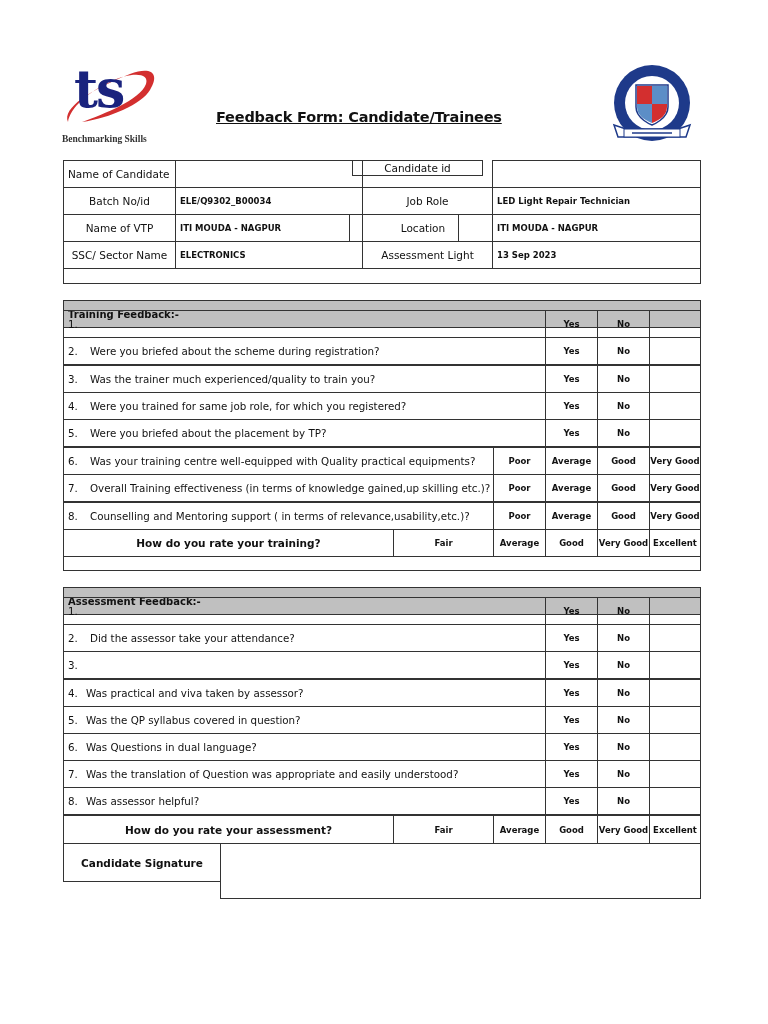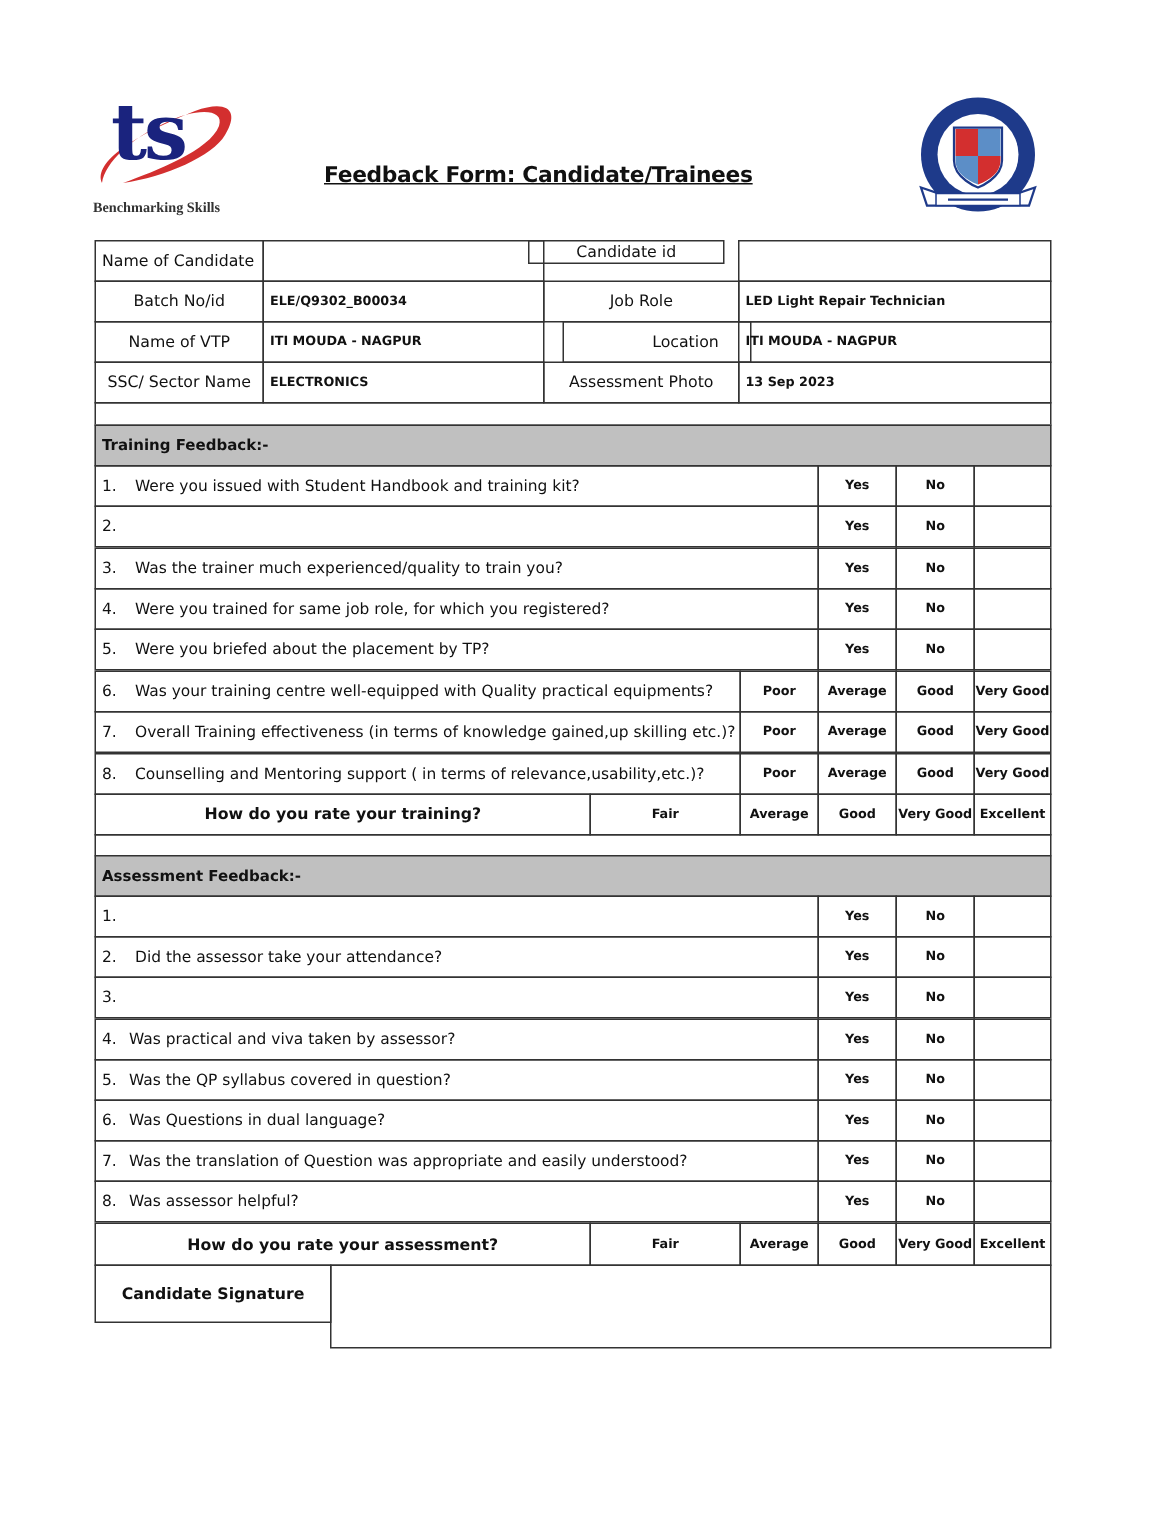--- a/index.html
+++ b/index.html
@@ -10,21 +10,21 @@
   .logo-ts .tag { position:absolute; left:2px; top:74px; font-family:"Liberation Serif", serif; font-size:9.5px; font-weight:bold; color:#333; white-space:nowrap; }
   .title { left:216px; top:109px; font-size:14.5px; font-weight:bold; text-decoration:underline; white-space:nowrap; letter-spacing:-0.2px; }
   .seal { left:604px; top:63px; width:96px; height:86px; }
 
   .cell { position:absolute; box-sizing:border-box; border:1px solid #333; display:flex; align-items:center; font-size:10.5px; overflow:hidden; white-space:nowrap; }
   .c { justify-content:center; }
   .l { justify-content:flex-start; padding-left:4px; }
   .b { font-weight:bold; }
   .sm { font-size:8.5px; font-weight:bold; }
   .opt { font-size:8.5px; font-weight:bold; justify-content:center; }
-  .gray { background:#c0c0c0; font-weight:bold; font-size:10px; }
+  .gray { background:#c0c0c0; font-weight:bold; font-size:10px;margin-top:17px; }
   .q { font-size:10.3px; padding-left:4px; }
   .q .n { display:inline-block; width:22px; }
   .rate { font-size:10.5px; font-weight:bold; justify-content:center; }
 </style>
 </head>
 <body>
 
 <div class="abs logo-ts">
   <svg width="100" height="80" viewBox="0 0 100 80" style="position:absolute;left:0;top:0">
     <path d="M8 62 C 2 48, 30 30, 70 14 C 92 6, 100 14, 90 30 C 82 44, 50 58, 22 62 C 44 54, 80 40, 86 24 C 90 12, 70 12, 50 22 C 28 32, 10 48, 8 62 Z" fill="#d32f2f"></path>
@@ -54,37 +54,37 @@
     <div class="cell l" style="left: 63px; top: 160px; width: 113px; height: 28px;">Name of Candidate</div>
     <div class="cell l sm" style="left: 175px; top: 160px; width: 188px; height: 28px;"></div>
     <div class="cell c" style="left: 352px; top: 160px; width: 131px; height: 16px;">Candidate id</div>
     <div class="cell l sm" style="left: 492px; top: 160px; width: 209px; height: 28px;"></div>
     <div class="cell c" style="left: 63px; top: 187px; width: 113px; height: 28px;">Batch No/id</div>
     <div class="cell l sm" style="left: 175px; top: 187px; width: 188px; height: 28px;">ELE/Q9302_B00034</div>
     <div class="cell c" style="left: 362px; top: 187px; width: 131px; height: 28px;">Job Role</div>
     <div class="cell l sm" style="left: 492px; top: 187px; width: 209px; height: 28px;">LED Light Repair Technician</div>
     <div class="cell c" style="left: 63px; top: 214px; width: 113px; height: 28px;">Name of VTP</div>
     <div class="cell l sm" style="left: 175px; top: 214px; width: 188px; height: 28px;">ITI MOUDA - NAGPUR</div>
-    <div class="cell c" style="left: 375px; top: 214px; width: 126px; height: 28px; padding-left: 38px;">Location</div>
+    <div class="cell c" style="left: 349px; top: 214px; width: 110px; height: 28px; padding-left: 38px;">Location</div>
     <div class="cell l sm" style="left: 492px; top: 214px; width: 209px; height: 28px;">ITI MOUDA - NAGPUR</div>
     <div class="cell c" style="left: 63px; top: 241px; width: 113px; height: 28px;">SSC/ Sector Name</div>
     <div class="cell l sm" style="left: 175px; top: 241px; width: 188px; height: 28px;">ELECTRONICS</div>
-    <div class="cell c" style="left: 362px; top: 241px; width: 131px; height: 28px;">Assessment Photo</div>
+    <div class="cell c" style="left: 362px; top: 241px; width: 131px; height: 28px;">Assessment Light</div>
     <div class="cell l sm" style="left: 492px; top: 241px; width: 209px; height: 28px;">13 Sep 2023</div>
     <div class="cell " style="left: 63px; top: 268px; width: 638px; height: 16px;"></div>
     <div class="cell l gray" style="left: 63px; top: 283px; width: 638px; height: 28px;">Training Feedback:-</div>
     <div class="cell q" style="left: 63px; top: 310px; width: 483px; height: 28px;">
       <span class="n">1.</span>
-      <span>Were you issued with Student Handbook and training kit?</span>
     </div>
     <div class="cell opt" style="left: 545px; top: 310px; width: 53px; height: 28px;">Yes</div>
     <div class="cell opt" style="left: 597px; top: 310px; width: 53px; height: 28px;">No</div>
     <div class="cell " style="left: 649px; top: 310px; width: 52px; height: 28px;"></div>
     <div class="cell q" style="left: 63px; top: 337px; width: 483px; height: 28px;">
       <span class="n">2.</span>
+      <span>Were you briefed about the scheme during registration?</span>
     </div>
     <div class="cell opt" style="left: 545px; top: 337px; width: 53px; height: 28px;">Yes</div>
     <div class="cell opt" style="left: 597px; top: 337px; width: 53px; height: 28px;">No</div>
     <div class="cell " style="left: 649px; top: 337px; width: 52px; height: 28px;"></div>
     <div class="cell q" style="left: 63px; top: 365px; width: 483px; height: 28px;">
       <span class="n">3.</span>
       <span>Was the trainer much experienced/quality  to train you?</span>
     </div>
     <div class="cell opt" style="left: 545px; top: 365px; width: 53px; height: 28px;">Yes</div>
     <div class="cell opt" style="left: 597px; top: 365px; width: 53px; height: 28px;">No</div>

